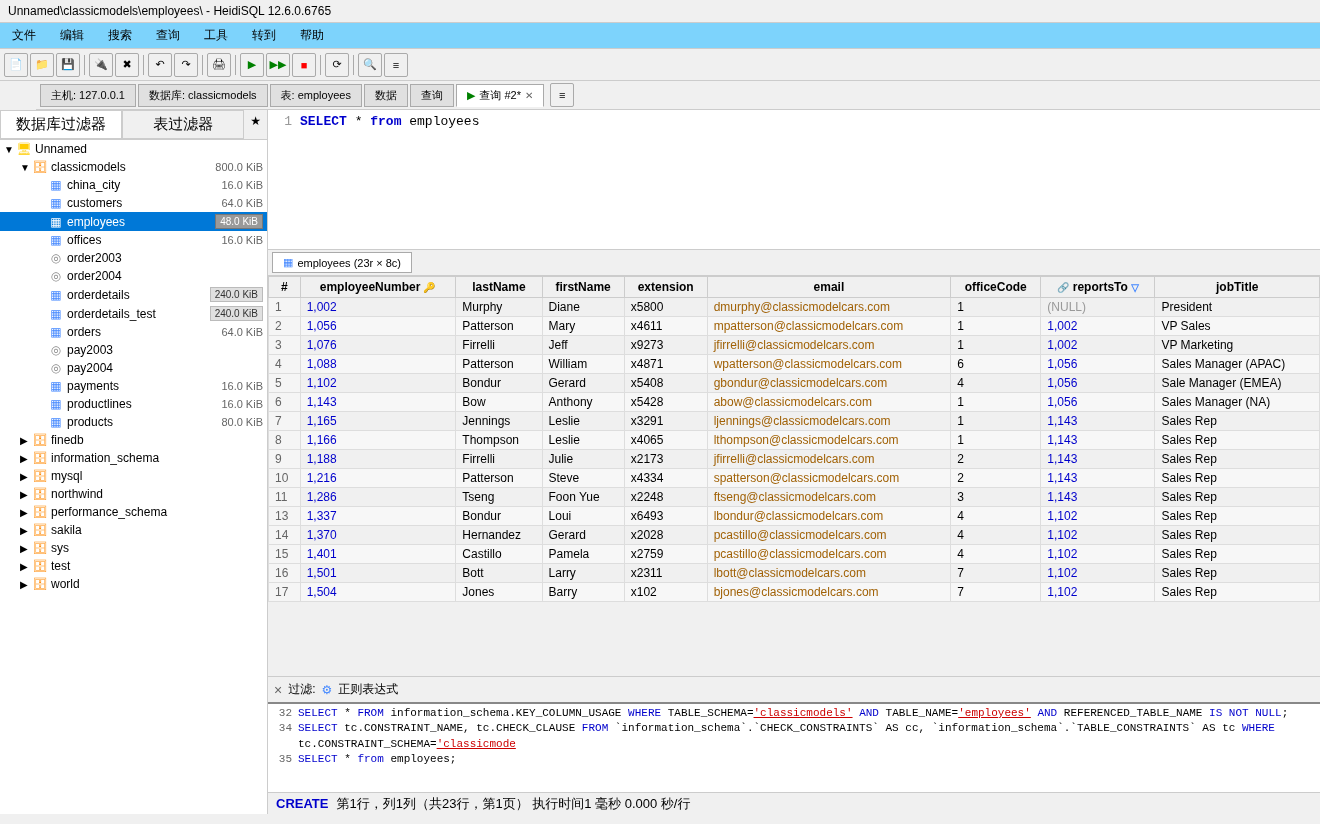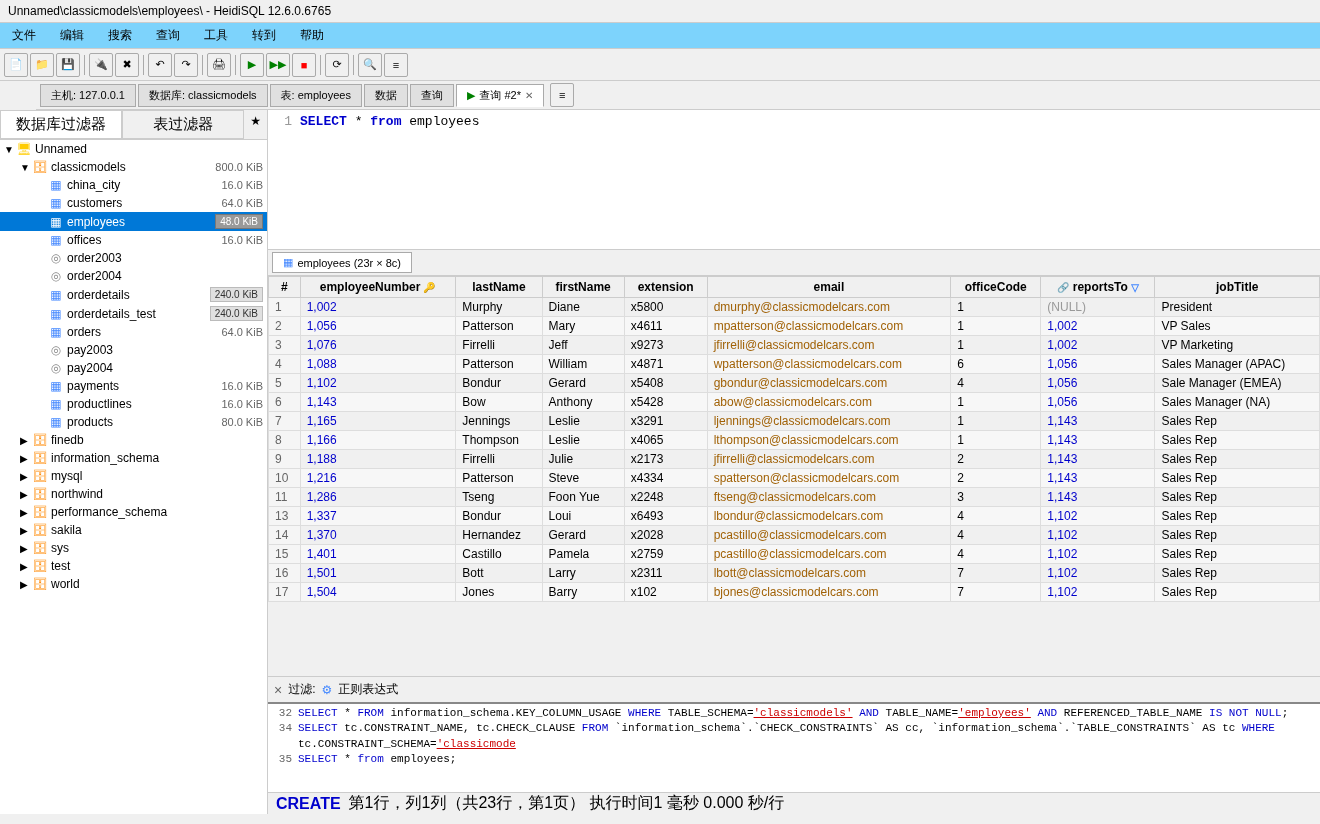--- a/index.html
+++ b/index.html
@@ -82,21 +82,21 @@
 
     
     .sql-log { height: 90px; border-top: 2px solid #888; background: #fff; overflow: auto; padding: 2px 4px; font-family: 'Courier New', monospace; font-size: 11px; }
     .log-line { display: flex; gap: 6px; line-height: 1.4; }
     .log-num { color: #666; min-width: 20px; text-align: right; }
     .log-code { color: #000; }
     .log-kw { color: #0000cc; }
     .log-str { color: #cc0000; text-decoration: underline; }
 
     
-    .status-bar { background: #f0f0f0; border-top: 1px solid #ccc; display: flex; align-items: center; padding: 2px 8px; font-size: 16px; gap: 8px; height: 22px; }
+    .status-bar { background: #f0f0f0; border-top: 1px solid #ccc; display: flex; align-items: center; padding: 2px 8px; font-size: 13px; gap: 8px; height: 22px; }
 
     
     ::-webkit-scrollbar { width: 8px; height: 8px; }
     ::-webkit-scrollbar-track { background: #f0f0f0; }
     ::-webkit-scrollbar-thumb { background: #bbb; border-radius: 2px; }
   </style>
 </head>
 <body>
 
 <div class="title-bar">

